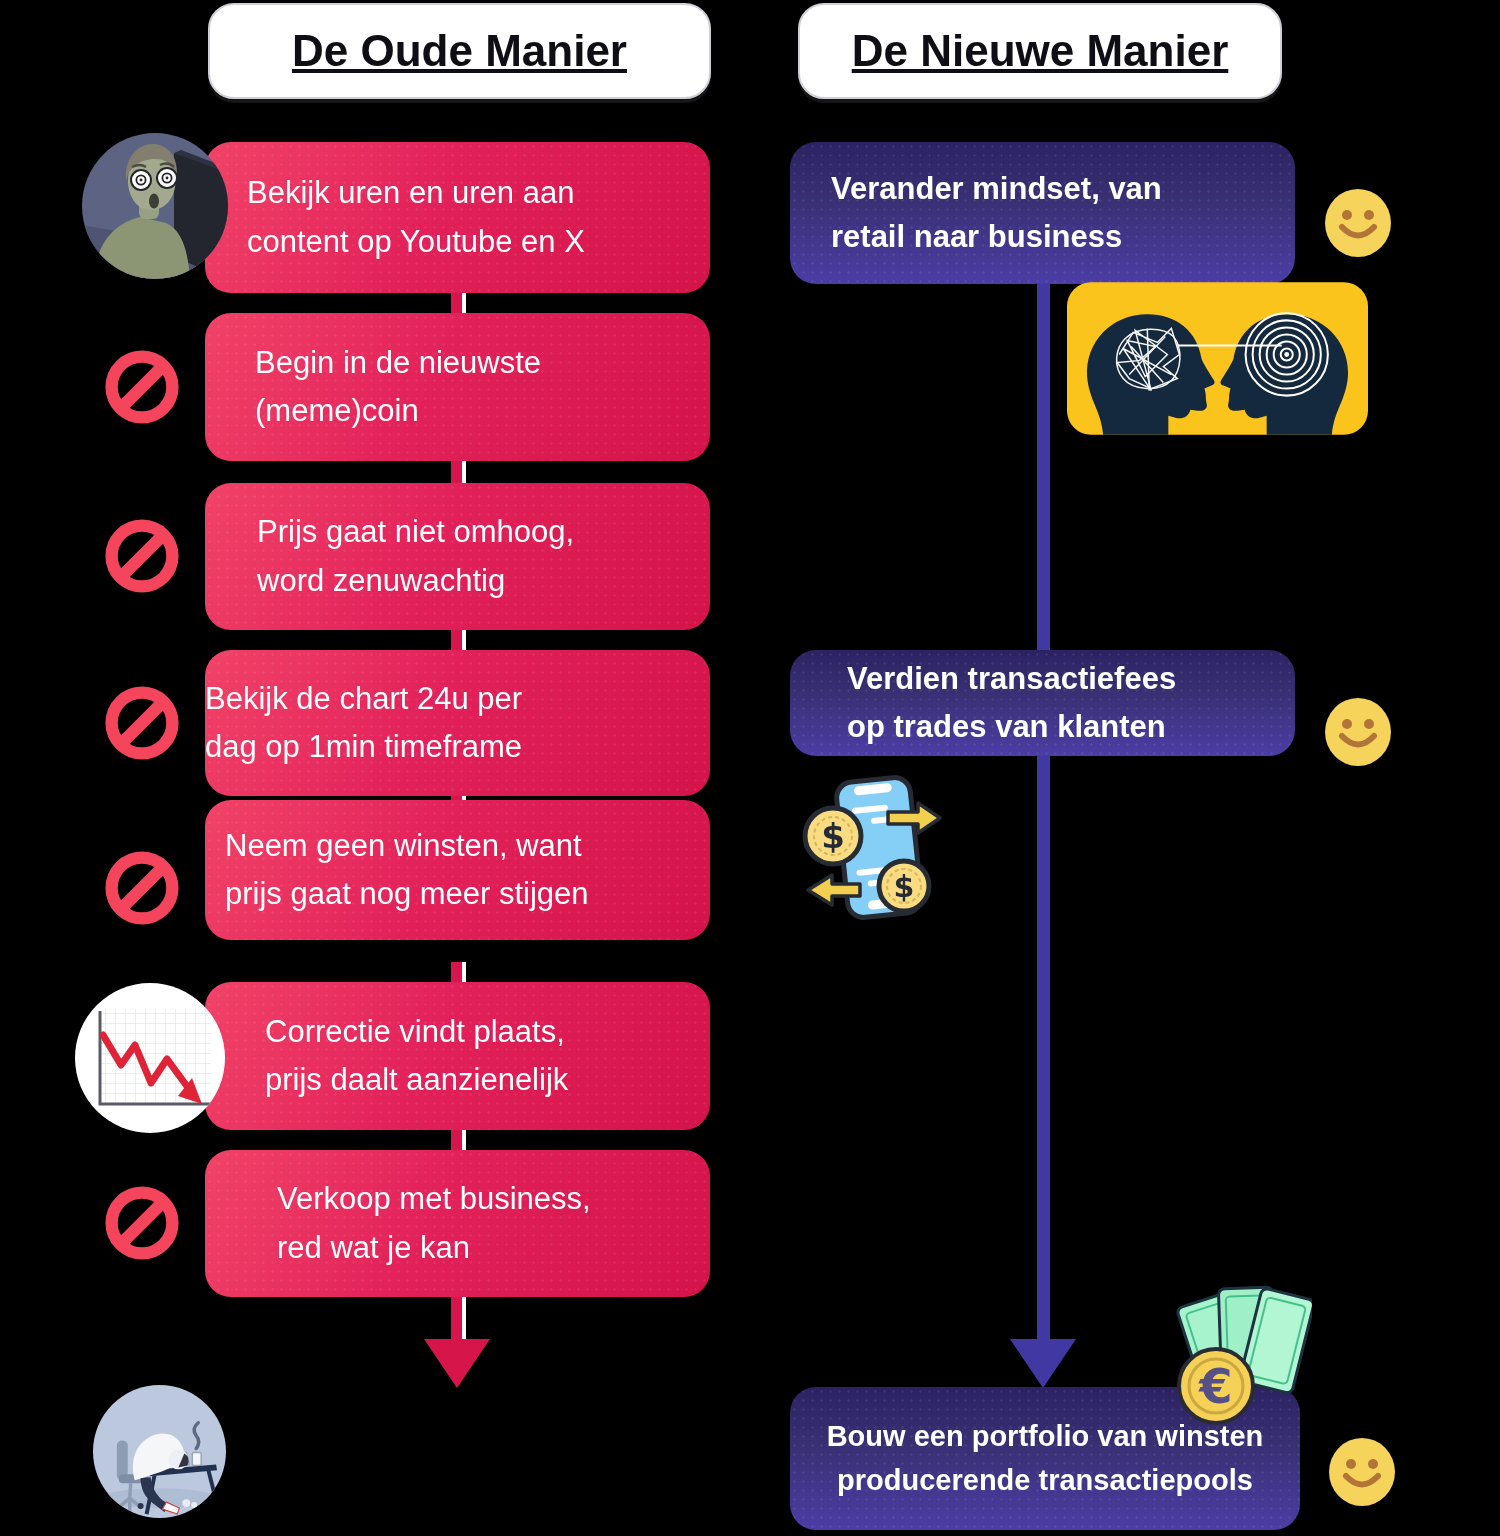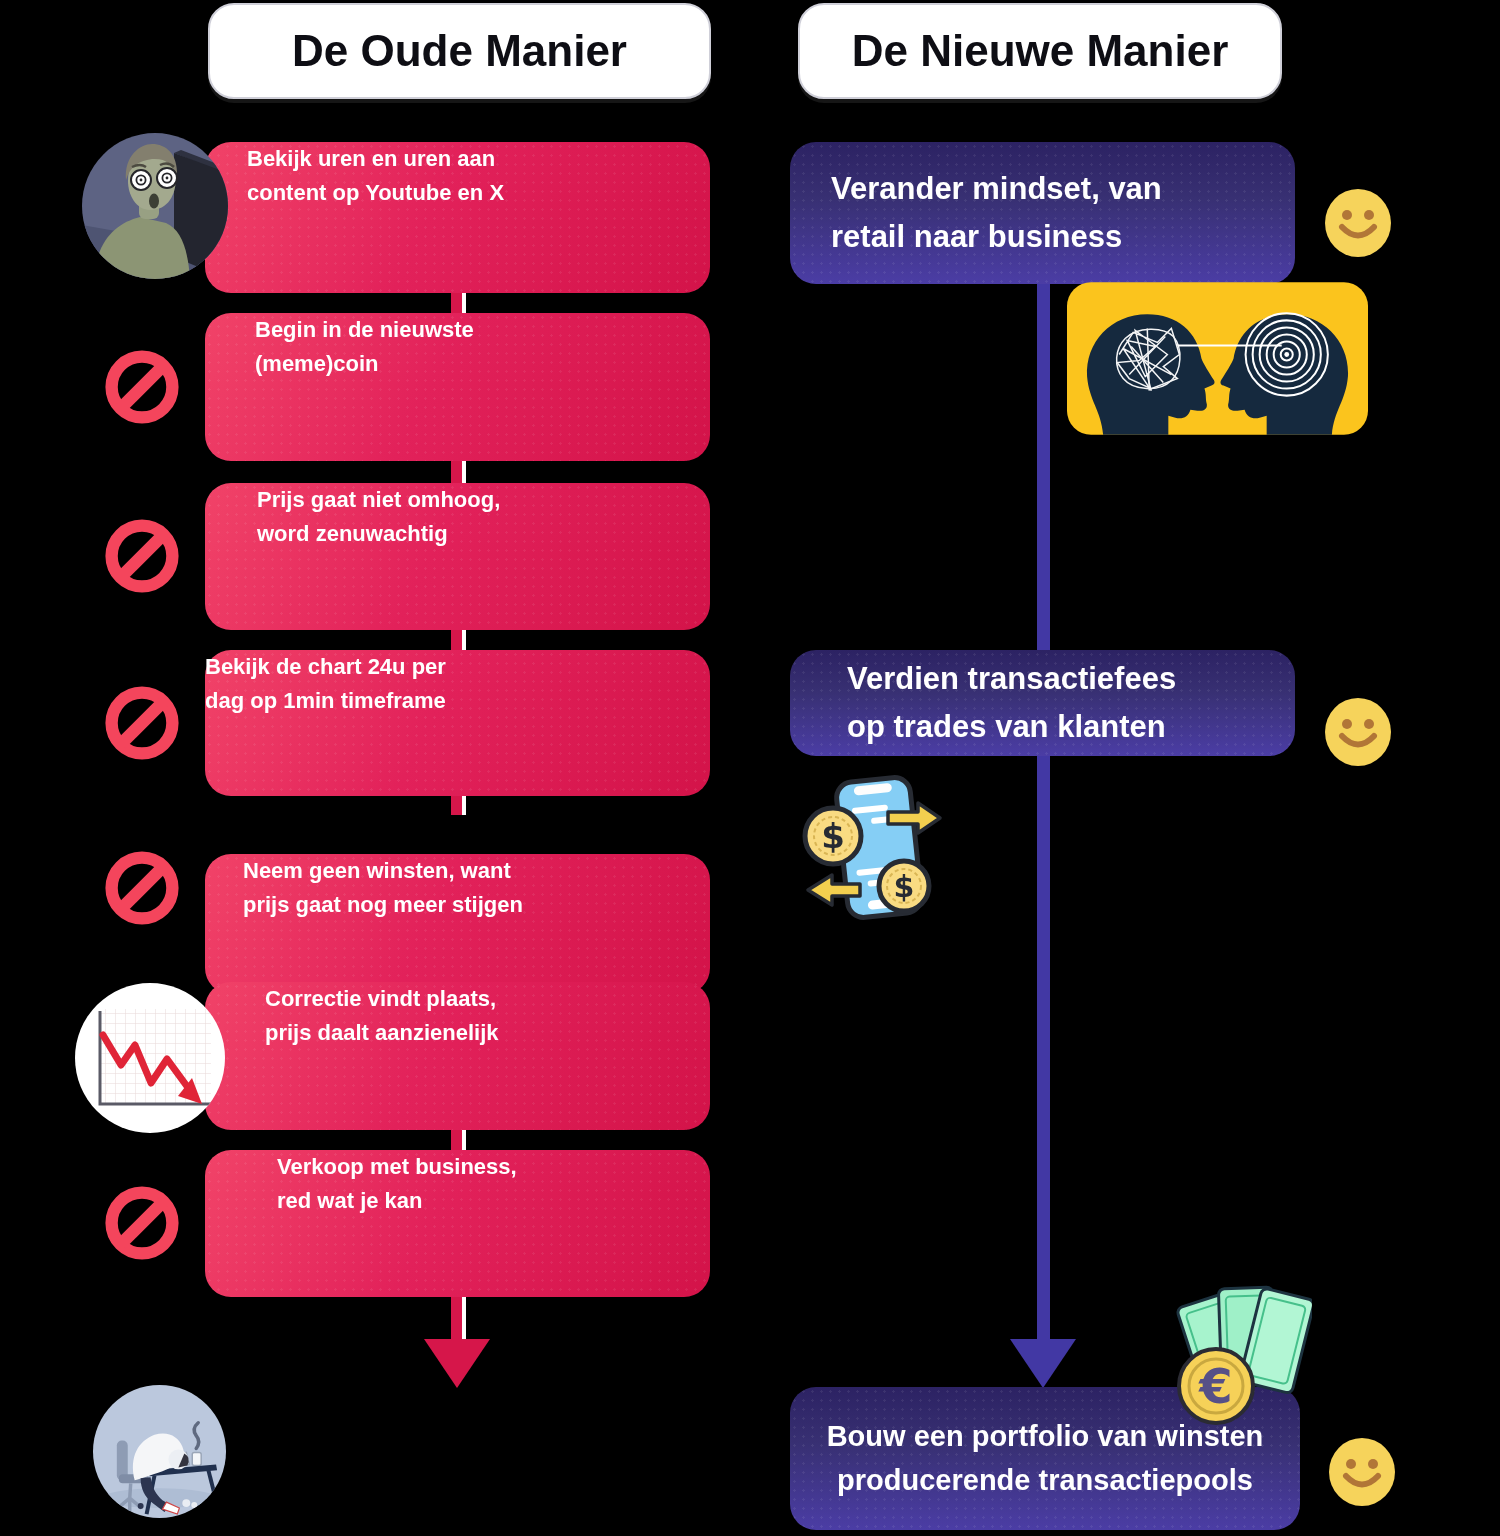--- a/index.html
+++ b/index.html
@@ -1,37 +1,37 @@
 <!DOCTYPE html>
 <html><head>
 <meta charset="utf-8">
 <style>
   html,body{margin:0;padding:0;background:#000;}
   .stage{position:relative;width:1500px;height:1536px;background:#000;overflow:hidden;
          font-family:"Liberation Sans",sans-serif;}
   .pill{position:absolute;background:#fff;border:2px solid #cfcfd8;border-radius:26px;
         display:flex;align-items:center;justify-content:center;font-weight:bold;
-        font-size:44px;color:#0e0e14;box-sizing:border-box;box-shadow:0 4px 0 rgba(40,40,40,.55);}
+        font-size:44px;color:#0e0e14;box-sizing:border-box;box-shadow:0 4px 0 rgba(40,40,40,.55);text-decoration:underline;}
   #pill-old{left:208px;top:3px;width:503px;height:96px;}
   #pill-new{left:798px;top:3px;width:484px;height:96px;}
 
   .redbox{position:absolute;left:205px;width:505px;border-radius:26px;
           background:linear-gradient(115deg,#f14368 0%,#e2215a 45%,#d31349 100%);
-          color:#fff;font-weight:bold;font-size:22px;line-height:1.55;
-          display:flex;box-sizing:border-box;z-index:2;}
+          color:#fff;font-weight:normal;font-size:31px;line-height:1.55;
+          display:flex;align-items:center;box-sizing:border-box;z-index:2;}
   .redbox::after,.purplebox::after{content:"";position:absolute;inset:0;border-radius:inherit;
           background-image:radial-gradient(rgba(255,255,255,.07) 1.2px,transparent 1.2px);
           background-size:9px 9px;pointer-events:none;}
   .box-text{white-space:pre-line;position:relative;z-index:1;}
 
   #b1{top:142px;height:151px;padding-left:42px;}
   #b2{top:313px;height:148px;padding-left:50px;}
   #b3{top:483px;height:147px;padding-left:52px;}
   #b4{top:650px;height:146px;}
-  #b5{top:854px;height:140px;padding-left:38px;}
+  #b5{top:800px;height:140px;padding-left:20px;}
   #b6{top:982px;height:148px;padding-left:60px;}
   #b7{top:1150px;height:147px;padding-left:72px;}
   #b8{top:1388px;height:148px;padding-left:115px;}
 
   .purplebox{position:absolute;left:790px;width:505px;border-radius:26px;
           background:linear-gradient(180deg,#2c2263 0%,#383073 40%,#4b3da5 100%);
           color:#fff;font-weight:bold;font-size:31px;line-height:1.55;
           display:flex;align-items:center;box-sizing:border-box;z-index:2;}
   #r1{top:142px;height:142px;padding-left:41px;}
   #r2{top:650px;height:106px;padding-left:57px;}

